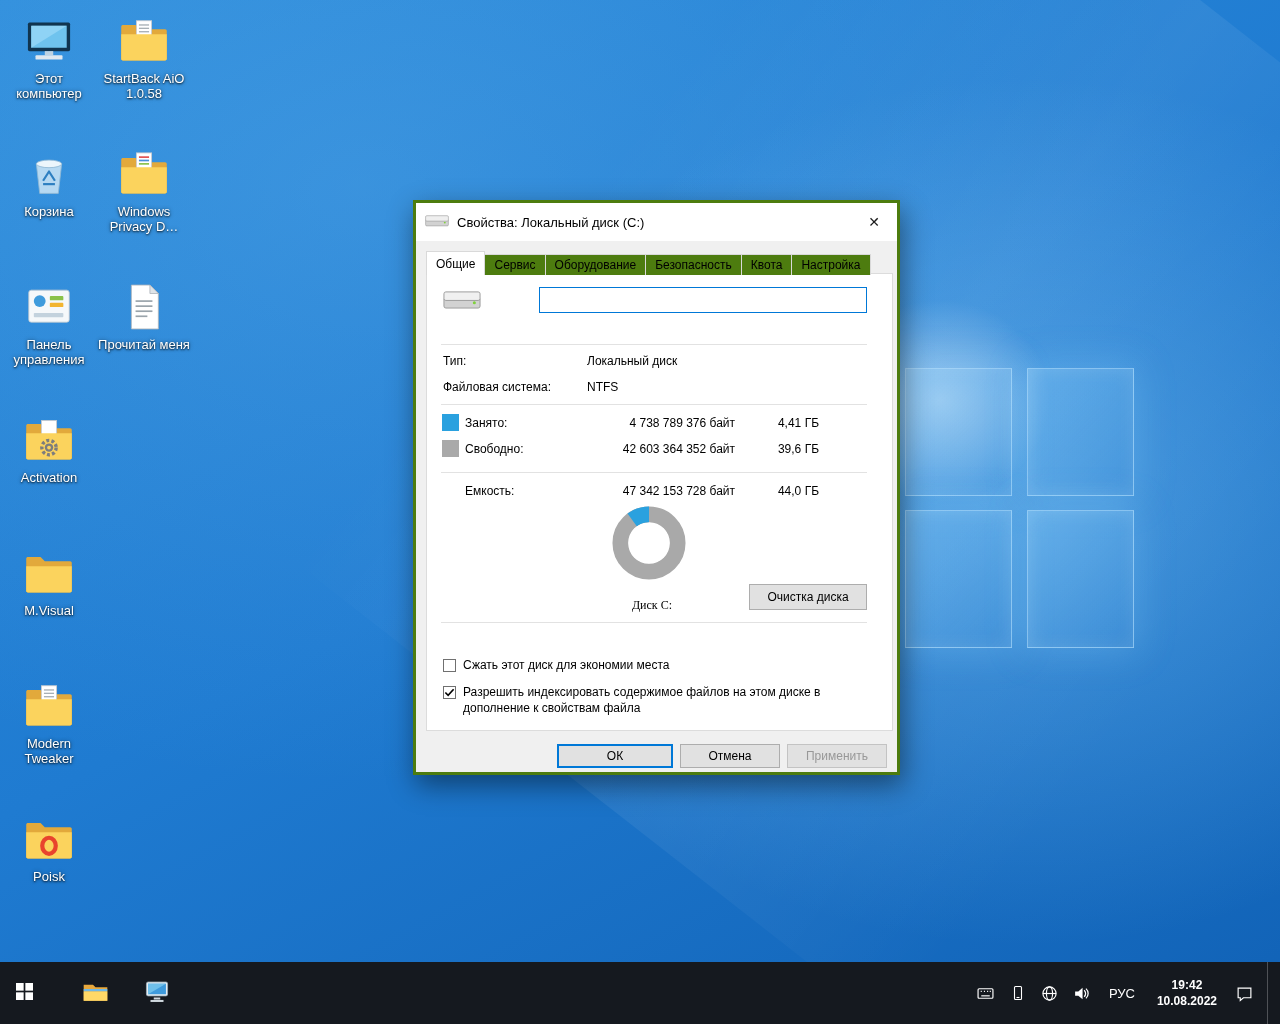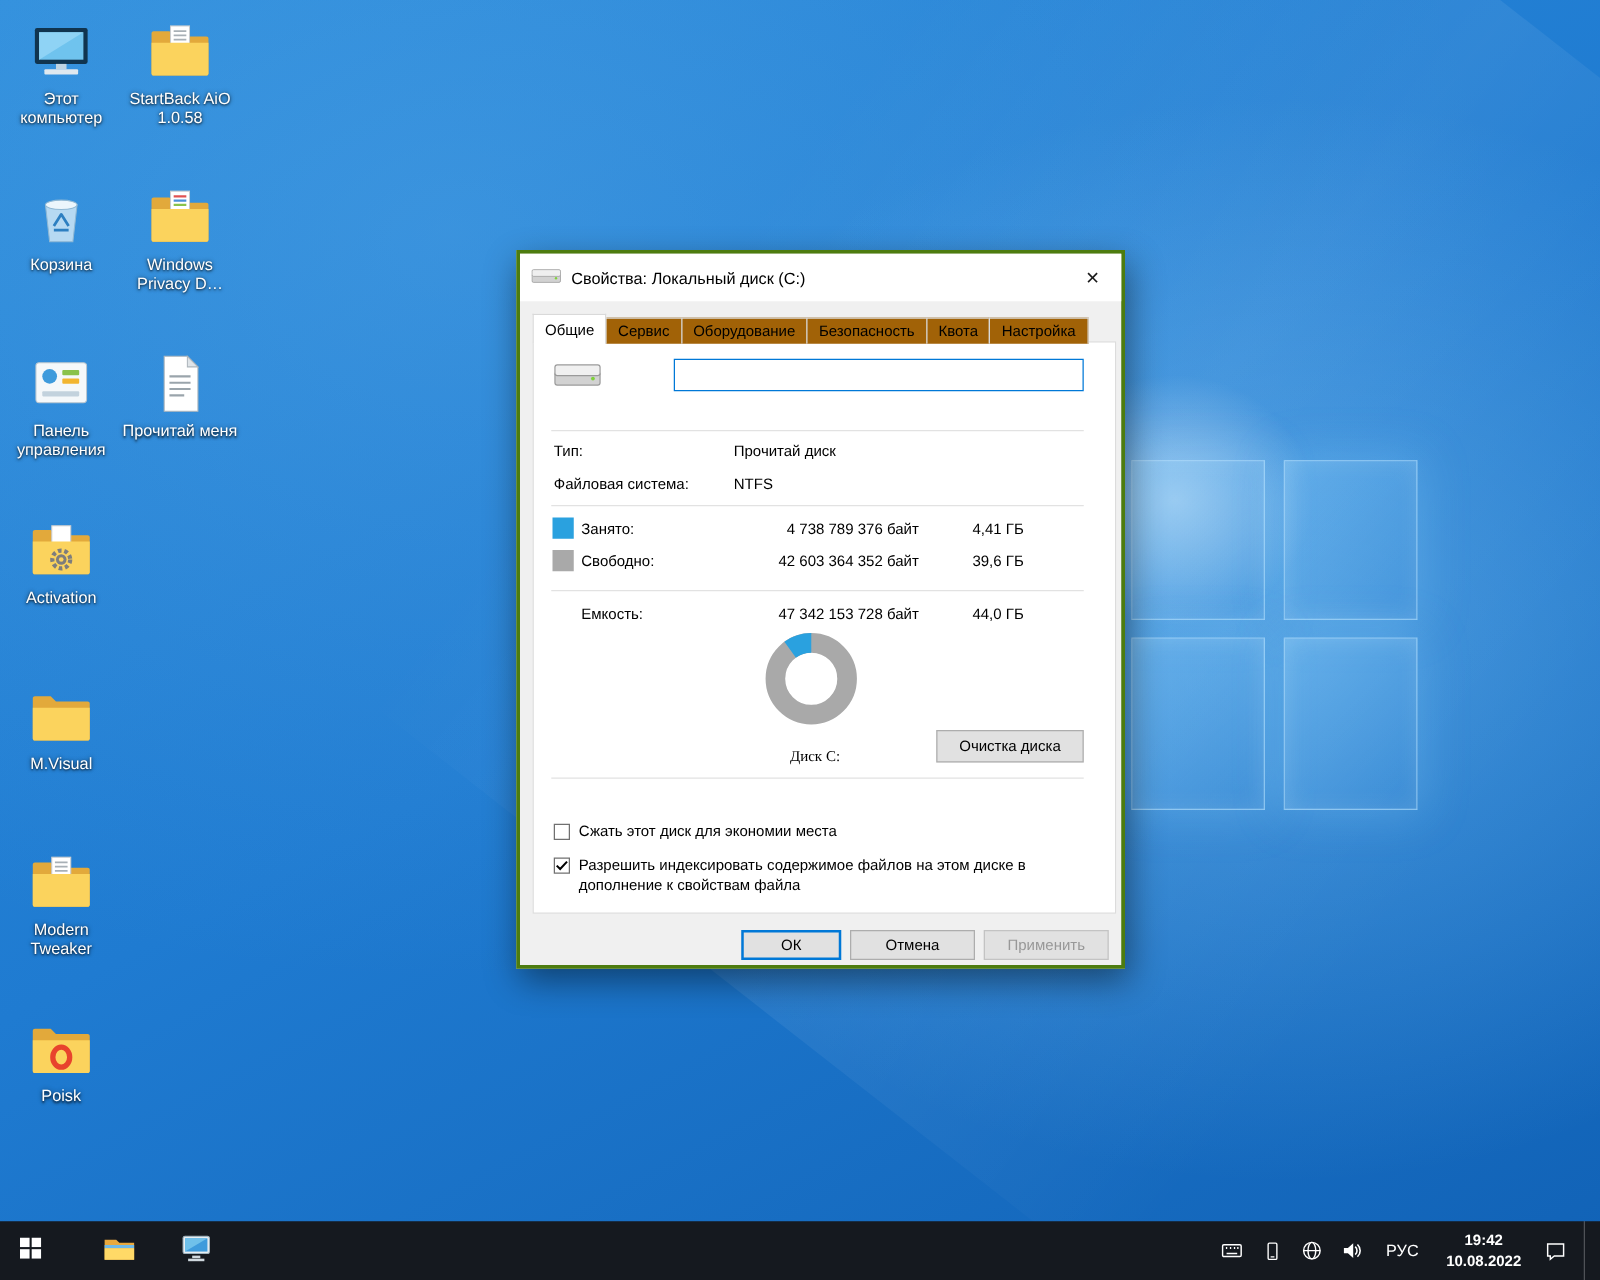--- a/index.html
+++ b/index.html
@@ -41,21 +41,21 @@
   .dialog { position:absolute; left:413px; top:200px; width:487px; height:575px;
     background:#f0f0f0; border:3px solid #4d7c0f;
     box-shadow:3px 10px 26px rgba(0,0,0,.45); font-size:12px; color:#000; }
   .titlebar { position:absolute; left:0; top:0; right:0; height:38px; background:#fff;
     display:flex; align-items:center; padding-left:9px; gap:8px; }
   .titlebar .title { font-size:13px; }
   .close-btn { margin-left:auto; width:46px; height:38px; display:flex; align-items:center; justify-content:center;
     font-size:14px; color:#1a1a1a; cursor:pointer; }
 
   .tabs { position:absolute; left:10px; top:48px; display:flex; align-items:flex-end; z-index:3; }
-  .tab { height:21px; padding:3px 9px 0 9px; background:#a16207; border:1px solid #d9d9d9;
+  .tab { height:21px; padding:3px 9px 0 9px; background:#4d7c0f; border:1px solid #d9d9d9;
     border-bottom:none; margin-right:-1px; font-size:12px; white-space:nowrap; cursor:pointer; }
   .tab.active { height:24px; padding-top:5px; background:#fff; position:relative; z-index:4; }
 
   .panel { position:absolute; left:10px; top:70px; width:467px; height:458px;
     background:#fff; border:1px solid #dcdcdc; z-index:1; }
   .panel .abs { position:absolute; }
   .sep { position:absolute; left:14px; width:426px; height:1px; background:#e2e2e2; }
 
   .label-input { position:absolute; left:112px; top:13px; width:328px; height:26px;
     border:1px solid #0078d7; background:#fff; font:12px "Liberation Sans",sans-serif; padding:0 6px; outline:none; }
@@ -70,26 +70,26 @@
   .btn.default { border:2px solid #0078d7; }
   .btn.disabled { color:#989898; border-color:#c3c3c3; cursor:default; }
   .cleanup { position:absolute; left:322px; top:310px; width:118px; height:26px; }
 
   .cb-row { position:absolute; left:16px; width:436px; display:flex; gap:7px; align-items:flex-start; line-height:1.3; }
   .cb { width:13px; height:13px; min-width:13px; background:#fff; border:1px solid #707070; margin-top:1px;
     display:flex; align-items:center; justify-content:center; cursor:pointer; }
 
   .btn-row { position:absolute; right:10px; top:541px; display:flex; gap:7px; }
   .btn-row .btn { height:24px; }
-  .w96 { width:80px; } .w100 { width:100px; }
+  .w96 { width:116px; } .w100 { width:100px; }
 
   .disk-label { position:absolute; left:125px; width:200px; top:324px; text-align:center;font-family:Liberation Serif, serif; }
 
   
-  .taskbar { position:absolute; left:0; bottom:0; width:1280px; height:47px; background:#15191f;
+  .taskbar { position:absolute; left:0; bottom:0; width:1280px; height:62px; background:#15191f;
     display:flex; align-items:center; color:#fff; z-index:10; }
   .tb-btn { width:48px; height:47px; display:flex; align-items:center; justify-content:center; cursor:pointer; }
   .tray { margin-left:auto; display:flex; align-items:center; gap:14px; padding-right:8px; height:100%; }
   .tray-ic { width:18px; height:18px; display:flex; align-items:center; justify-content:center; cursor:pointer; }
   .lang { font-size:13px; padding:0 4px; cursor:pointer; }
   .clock { font-size:12px; text-align:center; line-height:1.35; cursor:pointer; padding:0 4px; white-space:nowrap;font-weight:bold; }
   .show-desktop { width:5px; height:100%; border-left:1px solid rgba(255,255,255,.25); cursor:pointer; }
 </style>
 </head>
 <body>
@@ -262,21 +262,21 @@
         <rect x="1" y="9" width="38" height="11" rx="2" fill="#d2d2d2" stroke="#9a9a9a"></rect>
         <rect x="1" y="3" width="38" height="9" rx="2" fill="#f0f0f0" stroke="#9a9a9a"></rect>
         <circle cx="33" cy="14.5" r="1.6" fill="#7fd13b"></circle>
       </svg>
     </span>
     <input class="label-input" type="text" value="" style="">
 
     <div class="sep" style="top:70px;"></div>
 
     <span class="abs" style="left:16px; top:80px;">Тип:</span>
-    <span class="abs" style="left:160px; top:80px;">Прочитай диск</span>
+    <span class="abs" style="left:160px; top:80px;">Локальный диск</span>
     <span class="abs" style="left:16px; top:106px;">Файловая система:</span>
     <span class="abs" style="left:160px; top:106px;">NTFS</span>
 
     <div class="sep" style="top:130px;"></div>
 
     <div class="swatch" style="top: 140px; background: rgb(42, 161, 223);"></div>
     <span class="rowlabel" style="top:142px;">Занято:</span>
     <span class="col-bytes" style="top:142px;">4 738 789 376 байт</span>
     <span class="col-size" style="top:142px;">4,41 ГБ</span>
 

